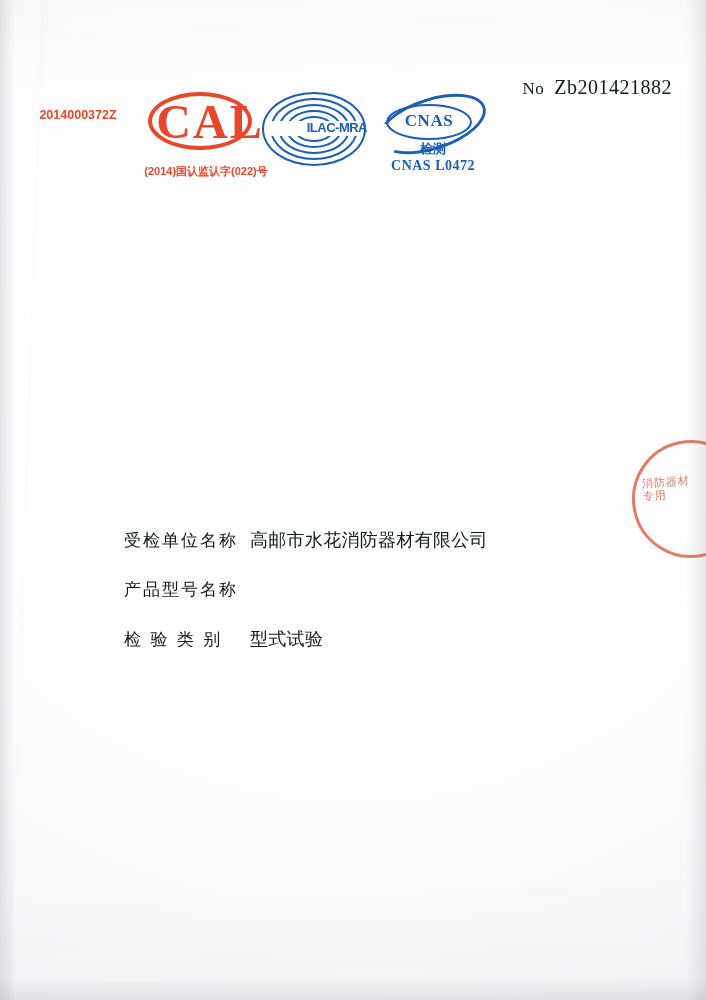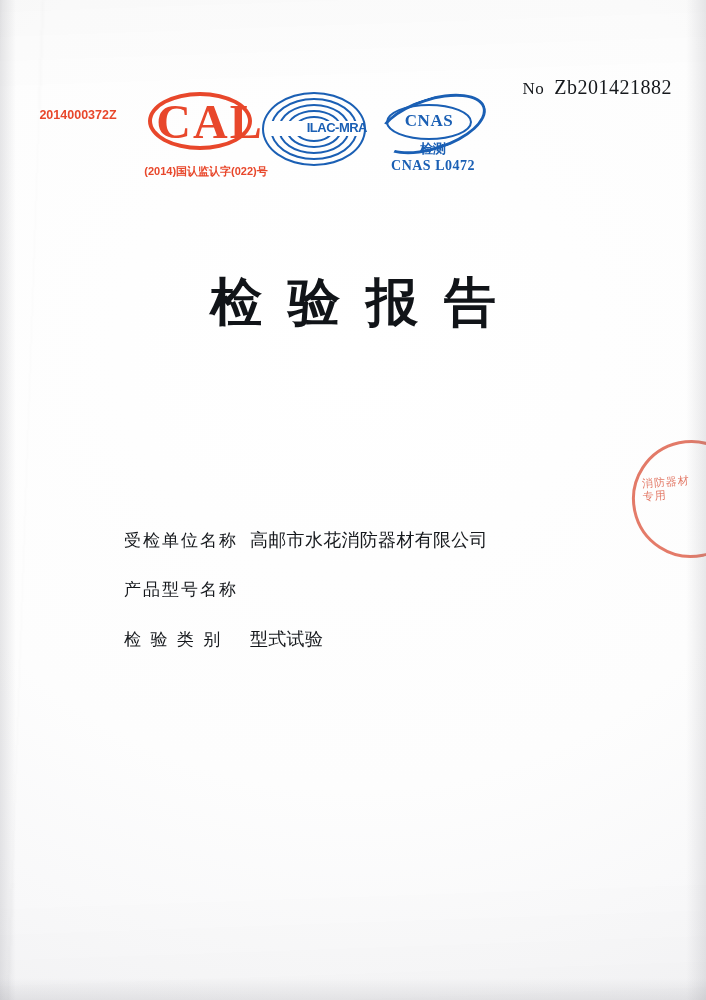--- a/index.html
+++ b/index.html
@@ -369,21 +369,20 @@
       <div class="cnas-code">CNAS L0472</div>
     </div>
 
   </div>
 
   <div class="report-no">
     <span class="lbl">No</span>
     <span class="val">Zb201421882</span>
   </div>
 
-  <div class="doc-title">检验报告</div>
 
   <div class="fields">
     <div class="field-row">
       <div class="field-label">受检单位名称</div>
       <div class="field-value">高邮市水花消防器材有限公司</div>
     </div>
     <div class="field-row">
       <div class="field-label">产品型号名称</div>
     </div>
     <div class="field-row">

